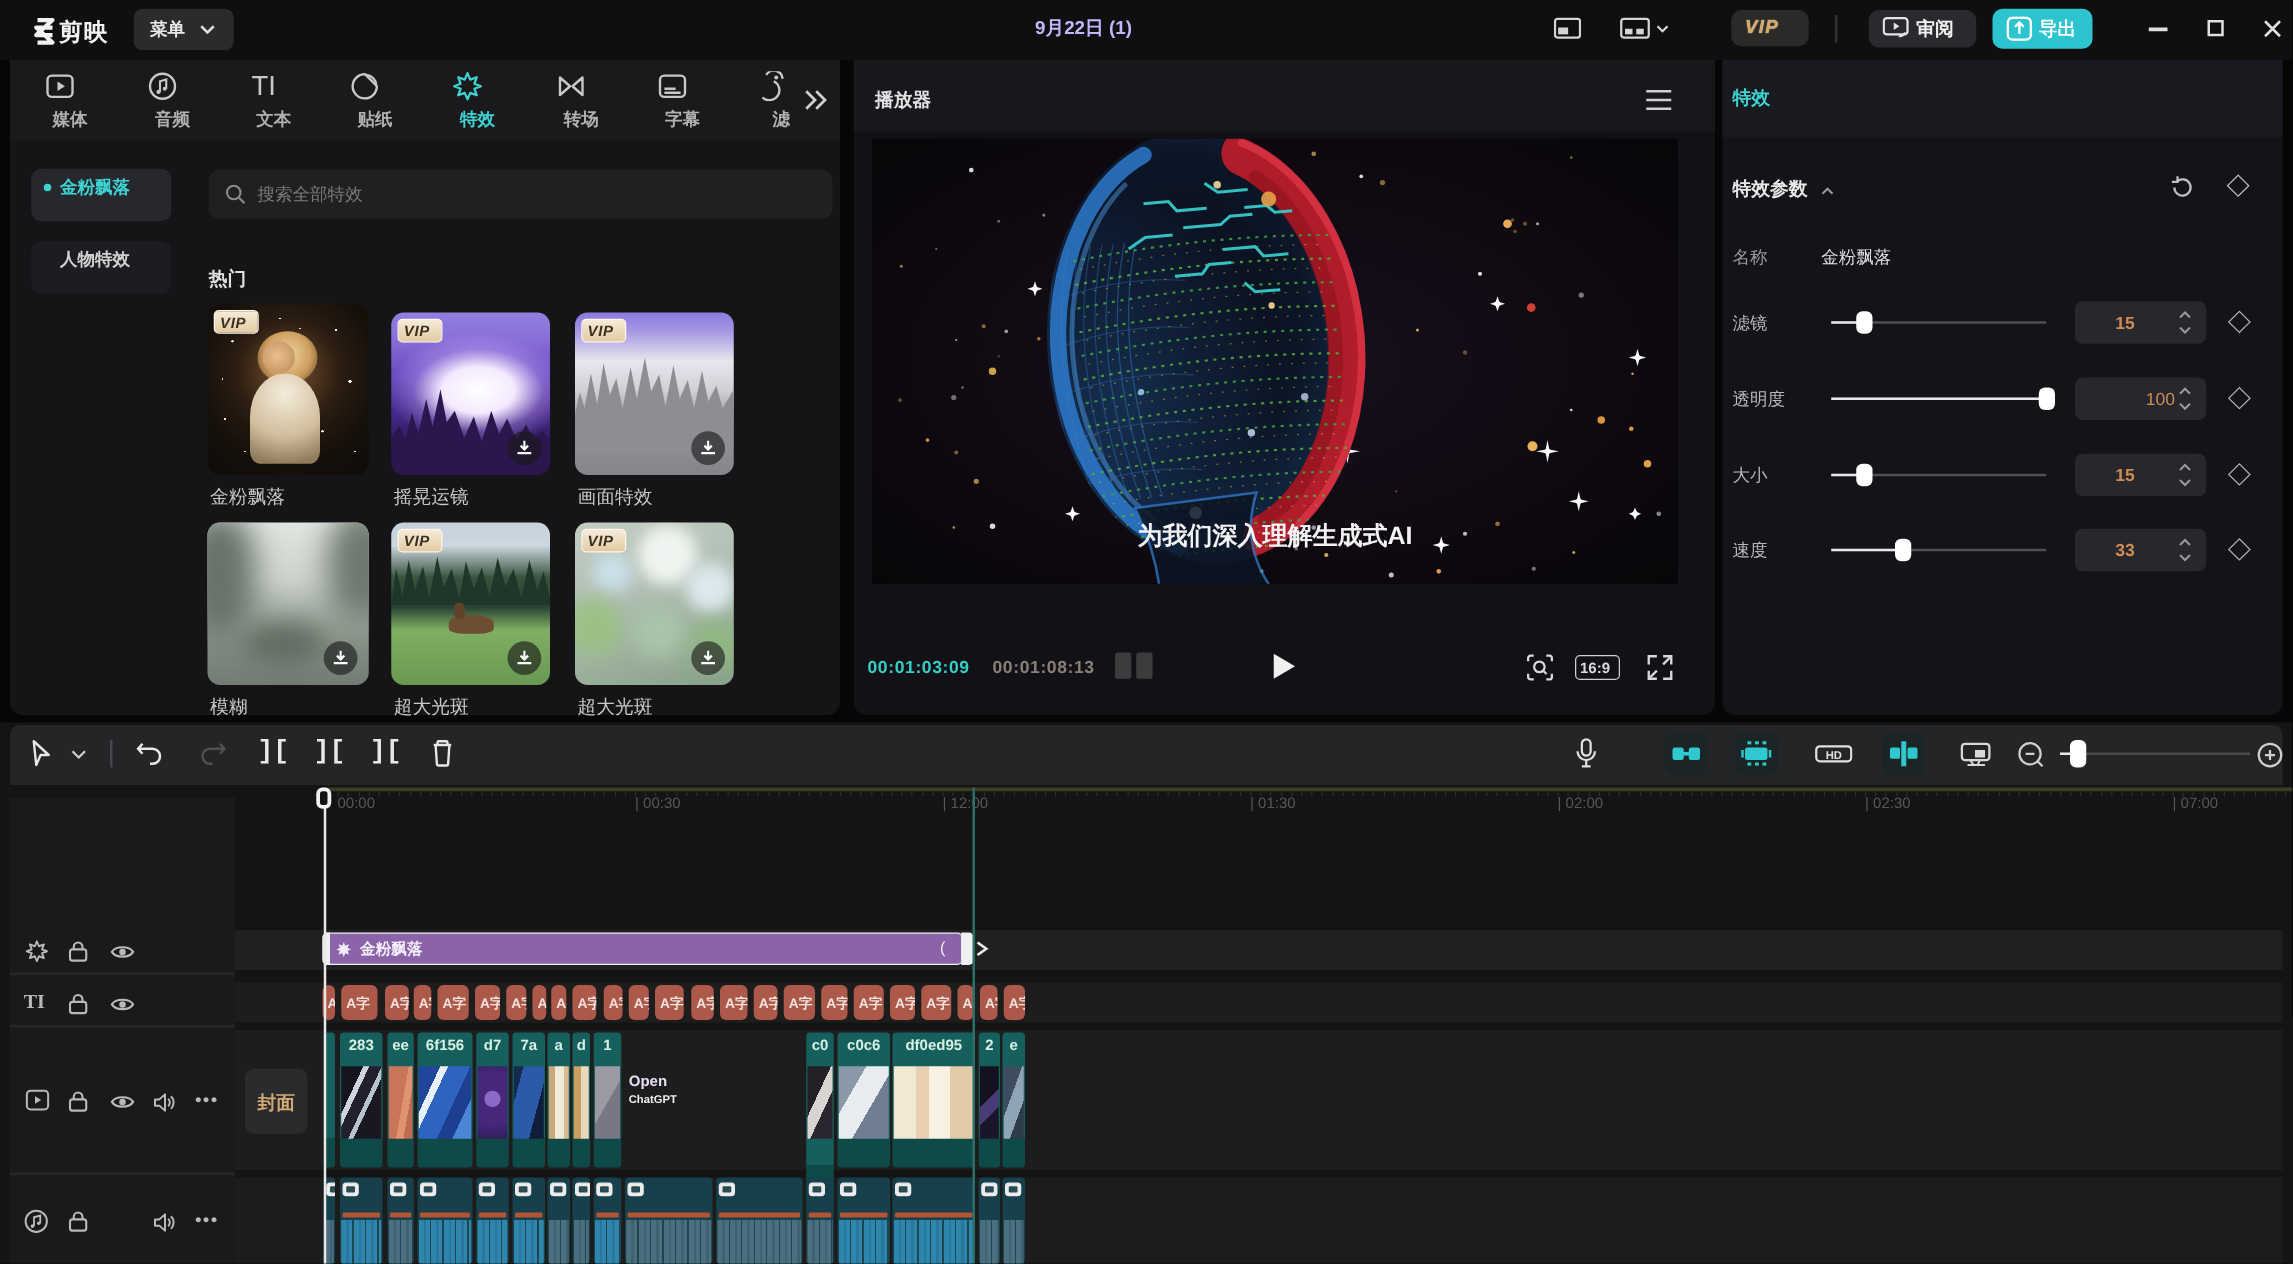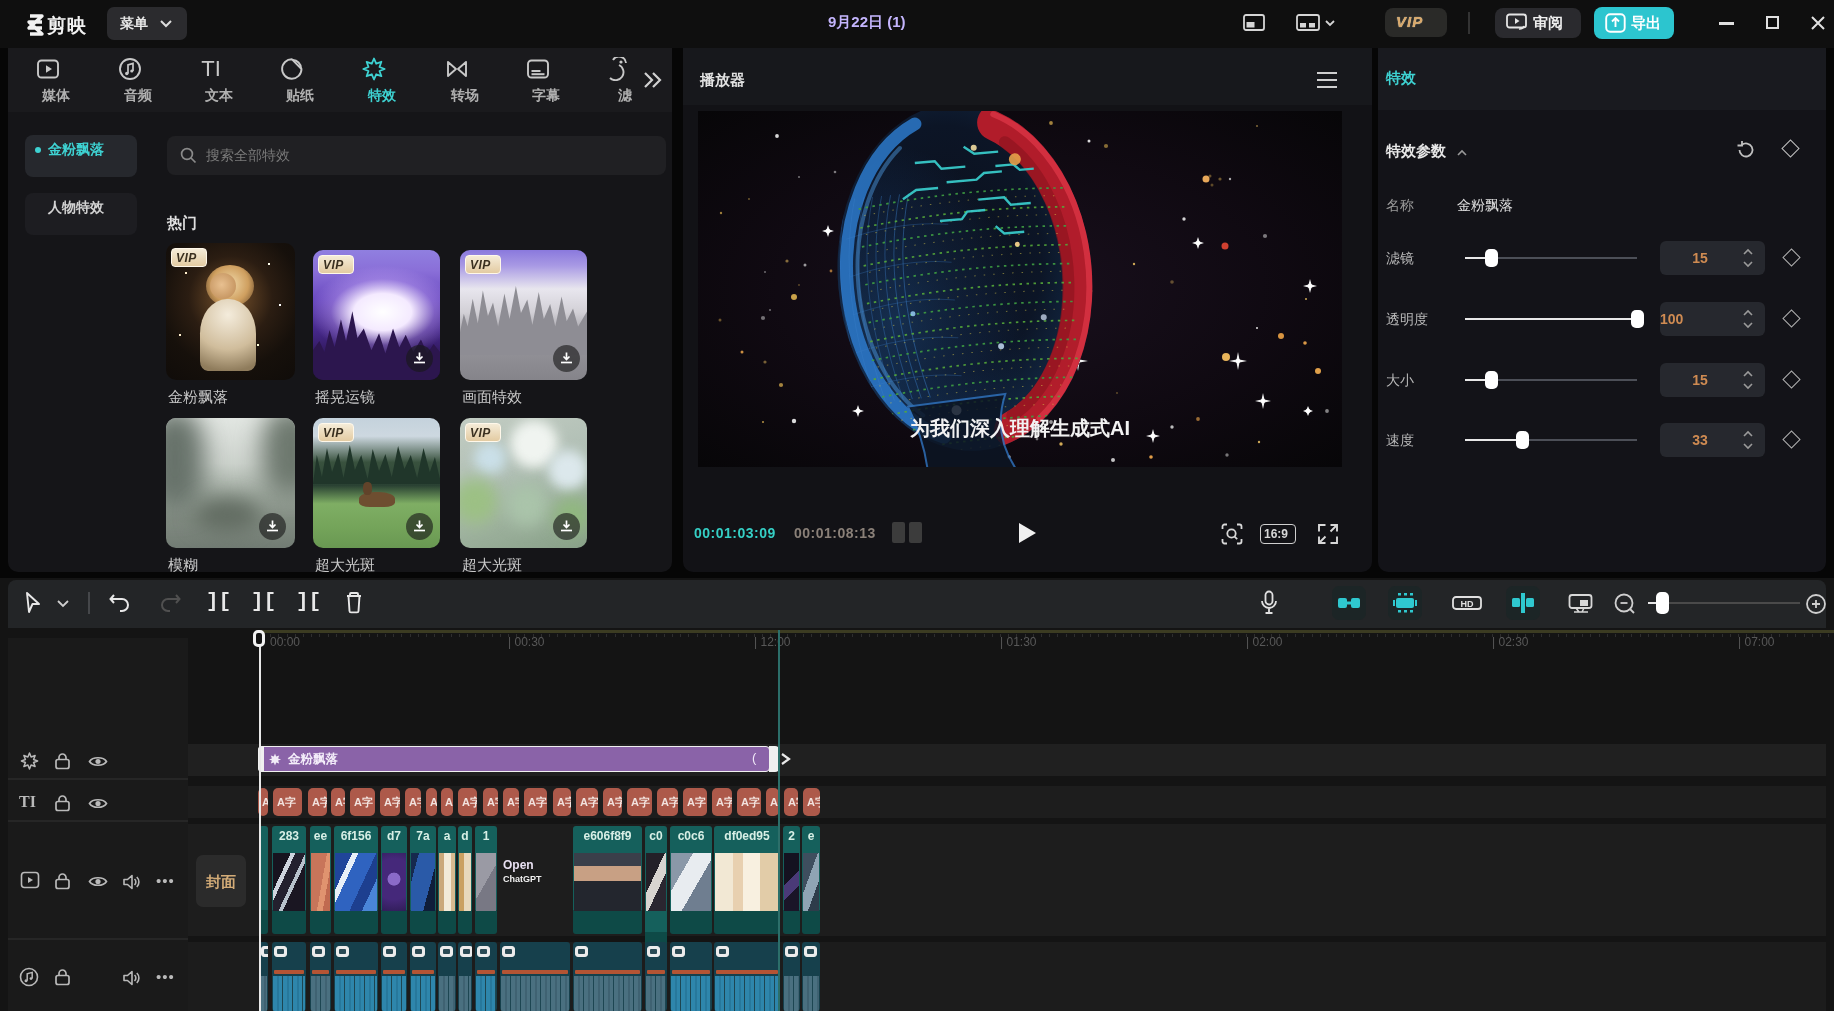--- a/index.html
+++ b/index.html
@@ -424,21 +424,21 @@
     <svg class="abs" style="left:364px;top:199px" width="12" height="22" viewBox="0 0 12 22">
       <path d="M2 7 L6 3 L10 7" stroke="#9a9a9a" stroke-width="1.6" fill="none"></path>
       <path d="M2 15 L6 19 L10 15" stroke="#9a9a9a" stroke-width="1.6" fill="none"></path>
     </svg>
     <div class="abs" style="left:407px;top:203px;width:13px;height:13px;border:1.6px solid #b0b0b0;transform:rotate(45deg);"></div>
     <div class="abs" style="left:8px;top:263px;font-size:14px;color:#b8b8b8;">透明度</div>
     <div class="abs" style="left:87px;top:270px;width:172px;height:2px;background:#4c4f57;"></div>
     <div class="abs" style="left:87px;top:270px;width:172px;height:2px;background:#e8e8e8;"></div>
     <div class="abs" style="left:253px;top:262px;width:13px;height:18px;background:#fff;border-radius:5px;"></div>
     <div class="abs" style="left:282px;top:254px;width:105px;height:34px;background:#26282e;border-radius:6px;"></div>
-    <div class="abs" style="left:282px;top:263px;width:80px;text-align:left;font-size:14px;color:#cf8b52;font-weight:bold;">100</div>
+    <div class="abs" style="left:282px;top:263px;width:80px;text-align:right;font-size:14px;color:#cf8b52;font-weight:normal;">100</div>
     <svg class="abs" style="left:364px;top:260px" width="12" height="22" viewBox="0 0 12 22">
       <path d="M2 7 L6 3 L10 7" stroke="#9a9a9a" stroke-width="1.6" fill="none"></path>
       <path d="M2 15 L6 19 L10 15" stroke="#9a9a9a" stroke-width="1.6" fill="none"></path>
     </svg>
     <div class="abs" style="left:407px;top:264px;width:13px;height:13px;border:1.6px solid #b0b0b0;transform:rotate(45deg);"></div>
     <div class="abs" style="left:8px;top:324px;font-size:14px;color:#b8b8b8;">大小</div>
     <div class="abs" style="left:87px;top:331px;width:172px;height:2px;background:#4c4f57;"></div>
     <div class="abs" style="left:87px;top:331px;width:26px;height:2px;background:#e8e8e8;"></div>
     <div class="abs" style="left:107px;top:323px;width:13px;height:18px;background:#fff;border-radius:5px;"></div>
     <div class="abs" style="left:282px;top:315px;width:105px;height:34px;background:#26282e;border-radius:6px;"></div>
@@ -903,24 +903,20 @@
       <div class="abs" style="left:1px;top:27px;width:16px;height:58px;background:linear-gradient(90deg,#caa87a 0 30%,#f2ead8 30% 75%,#d8bb90 75% 100%);"></div>
     </div>
     <div class="abs" style="left:458px;top:248px;width:14px;height:108px;background:linear-gradient(180deg,#15605c 0 78%,#0e4a47 78% 100%);border-radius:3px;overflow:hidden;">
       <div class="abs" style="left:0;top:3px;width:14px;text-align:center;font-size:12px;color:#d8efe6;font-weight:bold;white-space:nowrap;overflow:hidden;">d</div>
       <div class="abs" style="left:1px;top:27px;width:12px;height:58px;background:linear-gradient(90deg,#caa061 0 45%,#e8d8bc 45% 100%);"></div>
     </div>
     <div class="abs" style="left:475px;top:248px;width:22px;height:108px;background:linear-gradient(180deg,#15605c 0 78%,#0e4a47 78% 100%);border-radius:3px;overflow:hidden;">
       <div class="abs" style="left:0;top:3px;width:22px;text-align:center;font-size:12px;color:#d8efe6;font-weight:bold;white-space:nowrap;overflow:hidden;">1</div>
       <div class="abs" style="left:1px;top:27px;width:20px;height:58px;background:linear-gradient(120deg,#9a9aa4 0 50%,#787884 50% 100%);"></div>
     </div>
-    <div class="abs" style="left:573px;top:248px;width:69px;height:108px;background:linear-gradient(180deg,#15605c 0 78%,#0e4a47 78% 100%);border-radius:3px;overflow:hidden;">
-      <div class="abs" style="left:0;top:3px;width:69px;text-align:center;font-size:12px;color:#d8efe6;font-weight:bold;white-space:nowrap;overflow:hidden;">e606f8f9</div>
-      <div class="abs" style="left:1px;top:27px;width:67px;height:58px;background:linear-gradient(180deg,#3a3f4a 0 22%,#c8a084 22% 48%,#23262e 48% 100%);"></div>
-    </div>
     <div class="abs" style="left:645px;top:248px;width:22px;height:136px;background:linear-gradient(180deg,#15605c 0 78%,#0e4a47 78% 100%);border-radius:3px;overflow:hidden;">
       <div class="abs" style="left:0;top:3px;width:22px;text-align:center;font-size:12px;color:#d8efe6;font-weight:bold;white-space:nowrap;overflow:hidden;">c0</div>
       <div class="abs" style="left:1px;top:27px;width:20px;height:58px;background:linear-gradient(115deg,#232028 0 40%,#d8d4d0 40% 62%,#2a2630 62% 100%);"></div>
     </div>
     <div class="abs" style="left:670px;top:248px;width:42px;height:108px;background:linear-gradient(180deg,#15605c 0 78%,#0e4a47 78% 100%);border-radius:3px;overflow:hidden;">
       <div class="abs" style="left:0;top:3px;width:42px;text-align:center;font-size:12px;color:#d8efe6;font-weight:bold;white-space:nowrap;overflow:hidden;">c0c6</div>
       <div class="abs" style="left:1px;top:27px;width:40px;height:58px;background:linear-gradient(120deg,#8a98a8 0 30%,#e8ecf0 30% 60%,#6f7e90 60% 100%);"></div>
     </div>
     <div class="abs" style="left:714px;top:248px;width:66px;height:108px;background:linear-gradient(180deg,#15605c 0 78%,#0e4a47 78% 100%);border-radius:3px;overflow:hidden;">
       <div class="abs" style="left:0;top:3px;width:66px;text-align:center;font-size:12px;color:#d8efe6;font-weight:bold;white-space:nowrap;overflow:hidden;">df0ed95</div>

